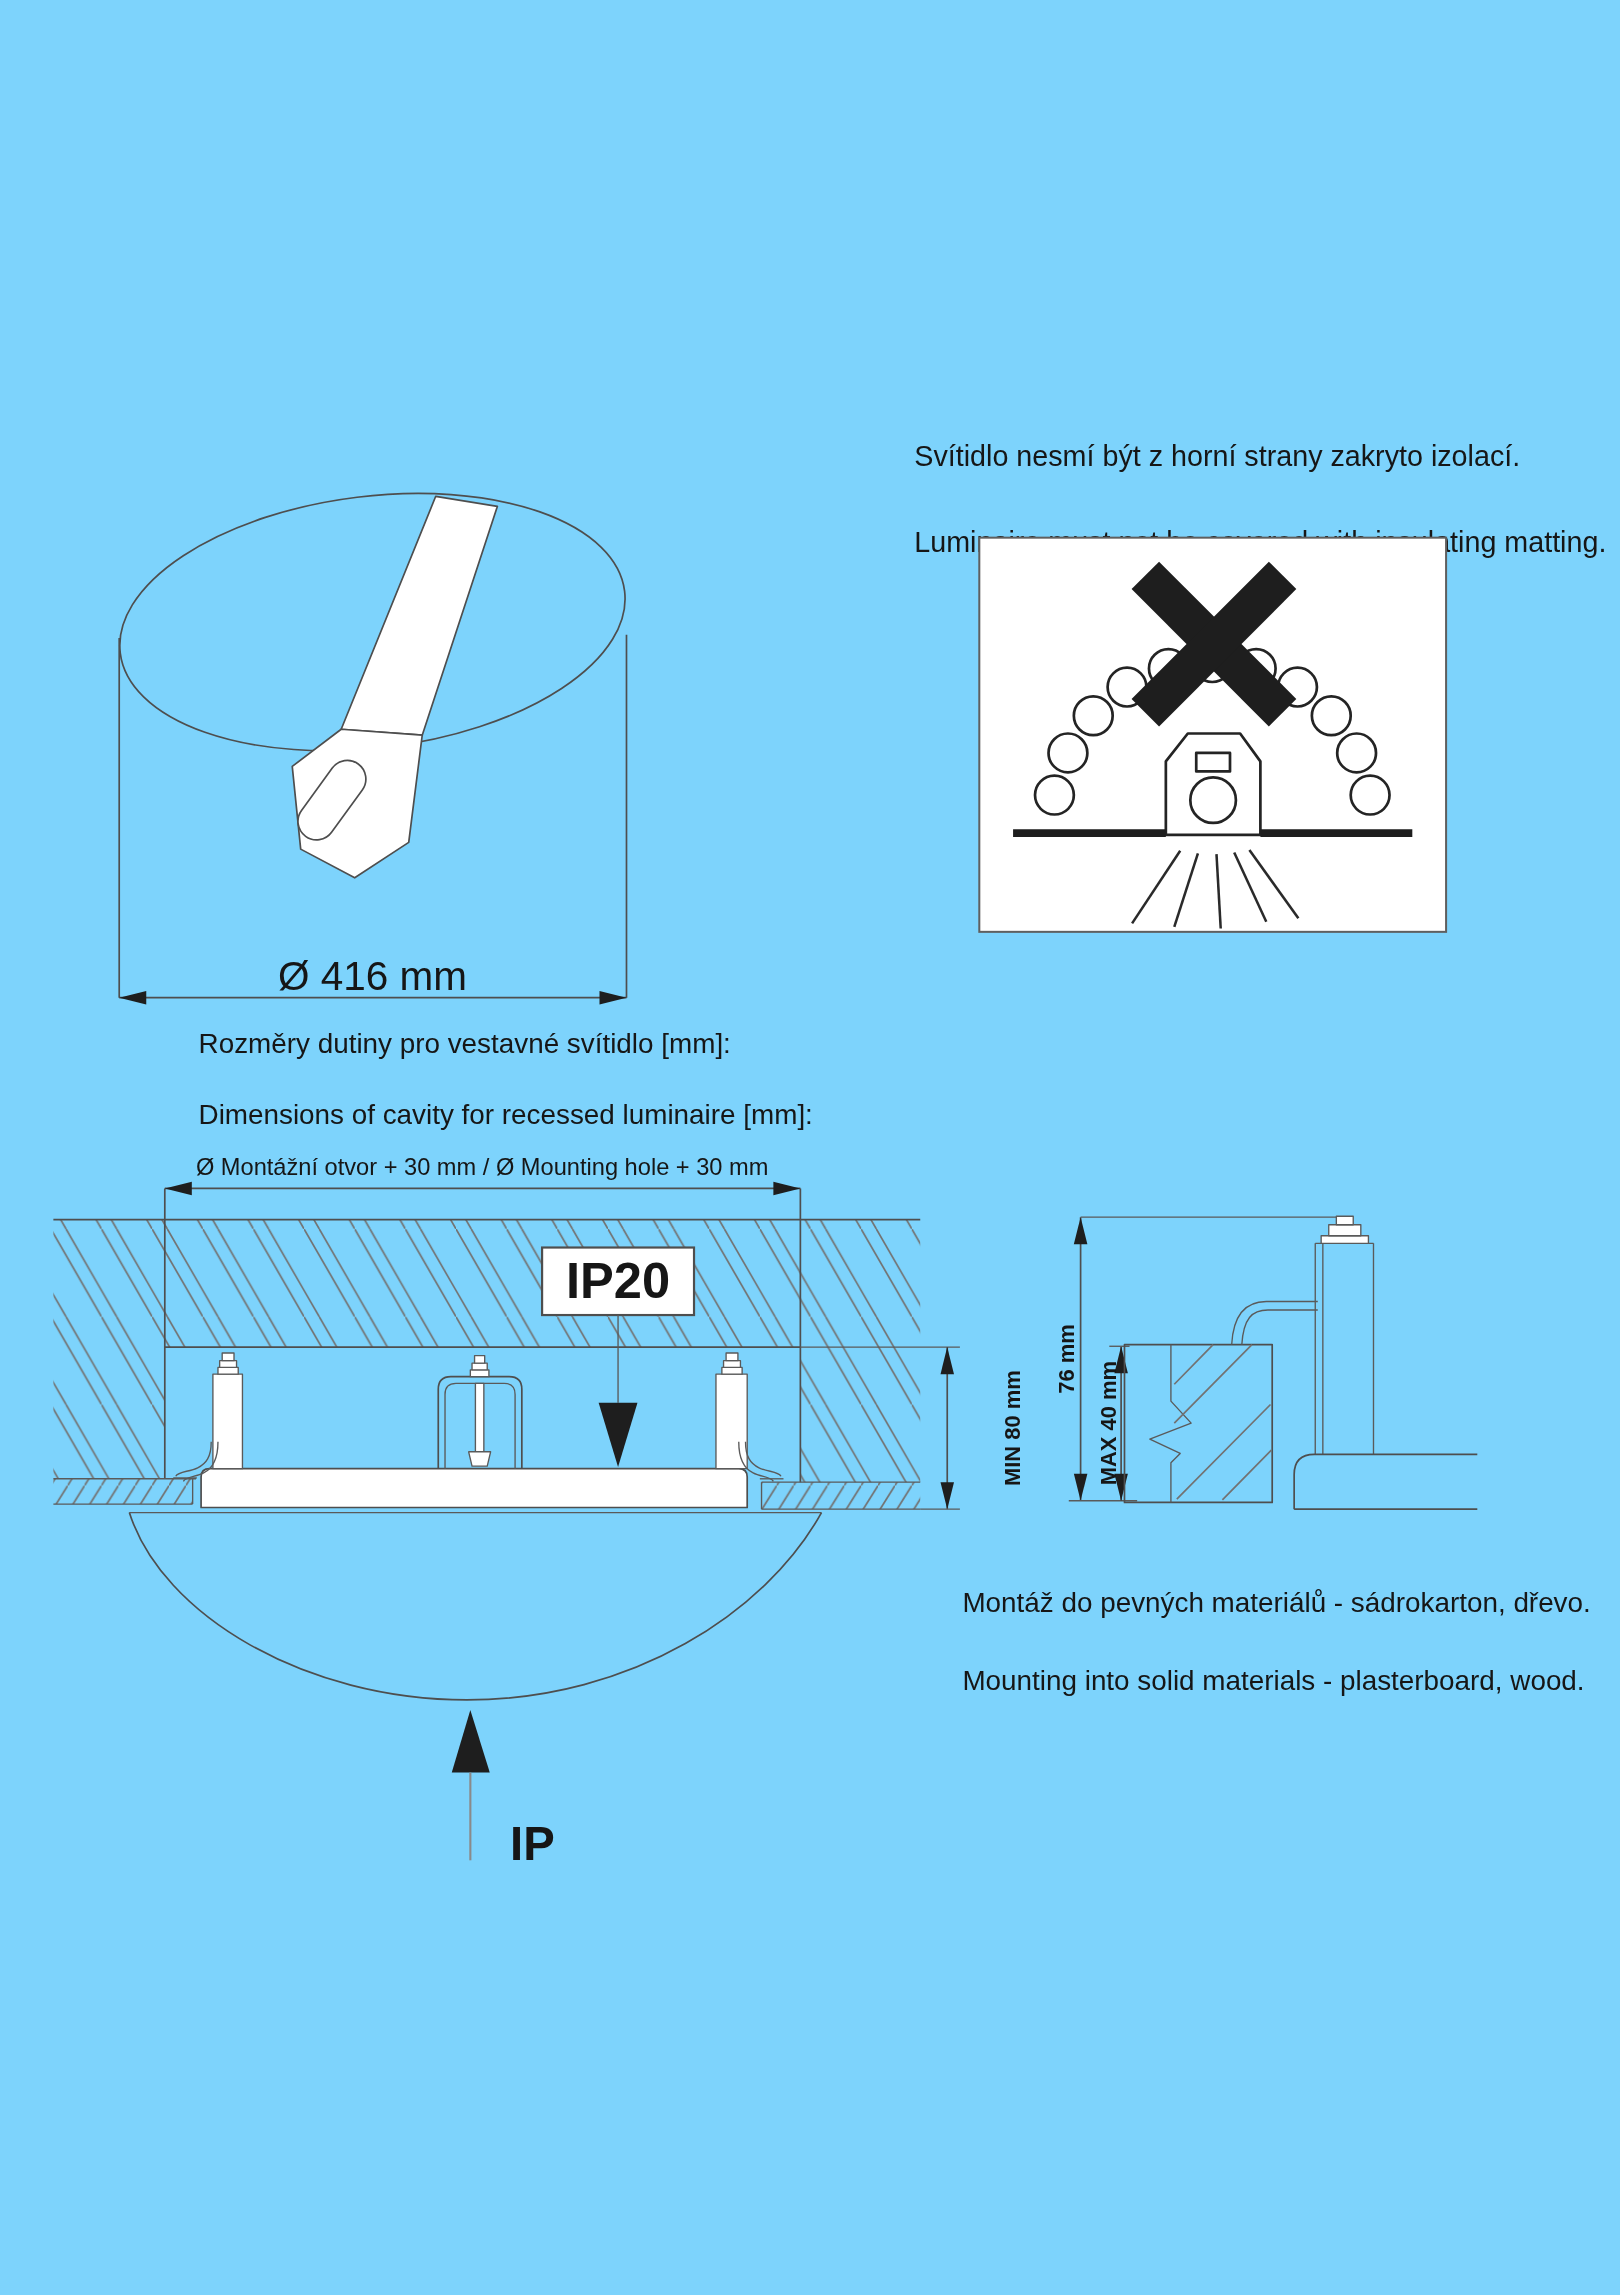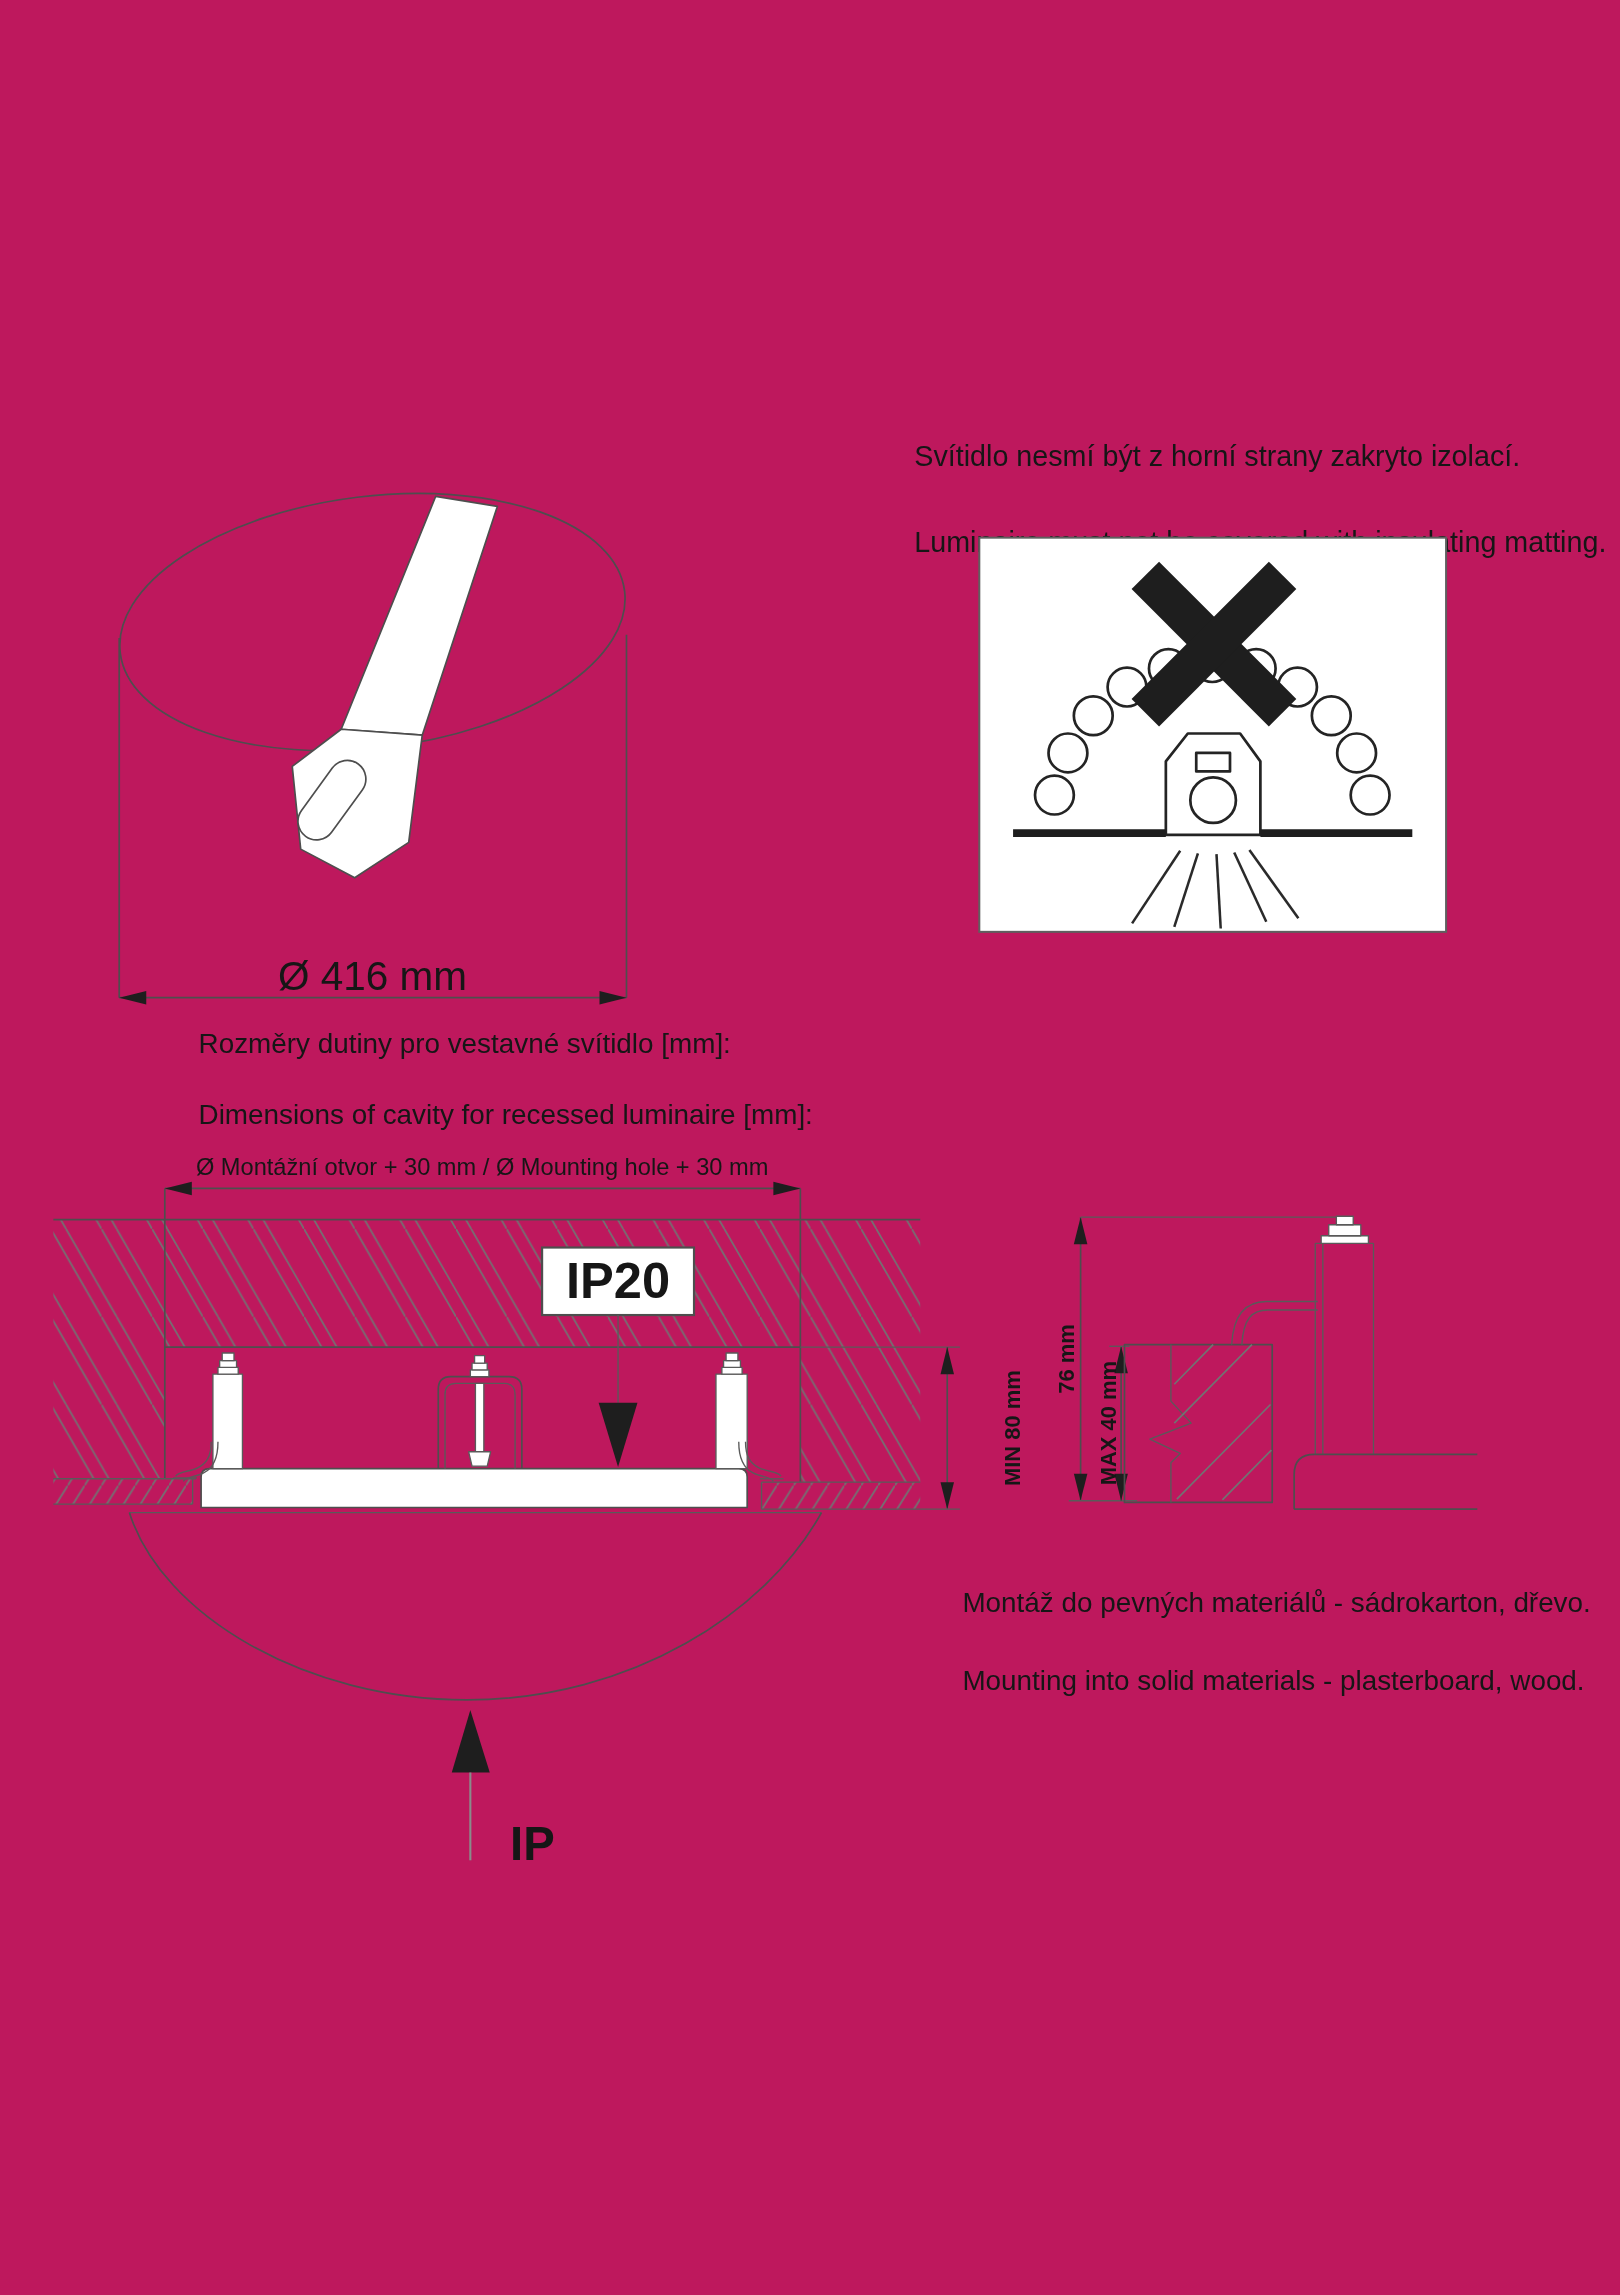--- a/index.html
+++ b/index.html
@@ -1,16 +1,16 @@
 <!DOCTYPE html>
 <html style="font-size:13.5px"><head>
 <meta charset="utf-8">
 <style>
   html,body{margin:0;padding:0;background:#ffffff;}
-  .page{position:relative;width:1621px;height:2295px;background:#be185d;overflow:hidden;
+  .page{position:relative;width:1621px;height:2295px;background:#7dd3fc;overflow:hidden;
         font-family:"Liberation Sans","DejaVu Sans",sans-serif;}
   svg{position:absolute;left:0;top:0;}
   svg text{fill:#161616;font-family:"Liberation Sans","DejaVu Sans",sans-serif;}
   .ln  {fill:none;stroke:#4e4e4e;stroke-width:2;stroke-linejoin:round;stroke-linecap:butt;}
   .lnt {fill:none;stroke:#5a5a5a;stroke-width:1.6;stroke-linejoin:round;}
   .wln {fill:#ffffff;stroke:#4e4e4e;stroke-width:2;stroke-linejoin:round;}
   .wlnt{fill:#ffffff;stroke:#5a5a5a;stroke-width:1.6;stroke-linejoin:round;}
   .solid{fill:#1e1e1e;stroke:none;}
   .pict{fill:none;stroke:#242424;stroke-width:3.2;stroke-linejoin:round;}
   .pictw{fill:#ffffff;stroke:#242424;stroke-width:3.2;stroke-linejoin:round;}

